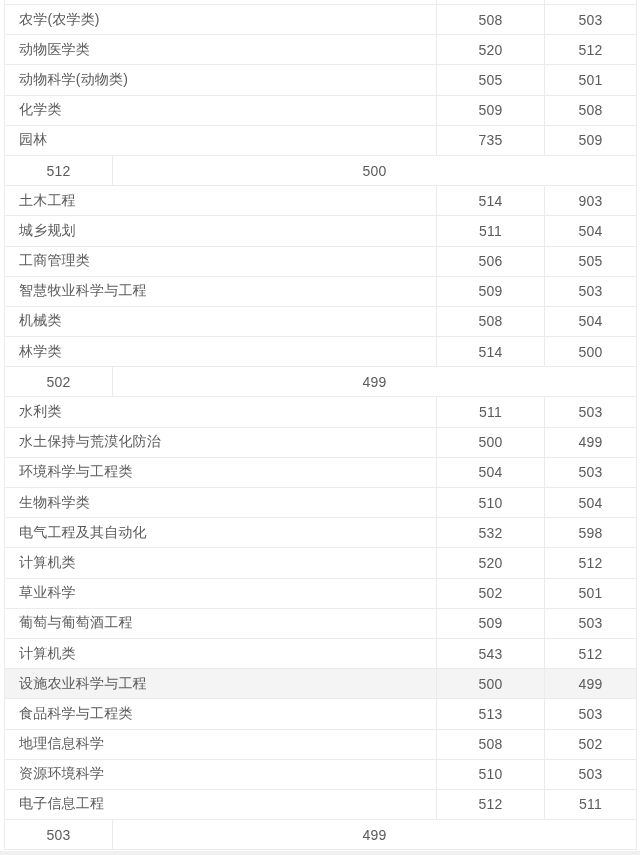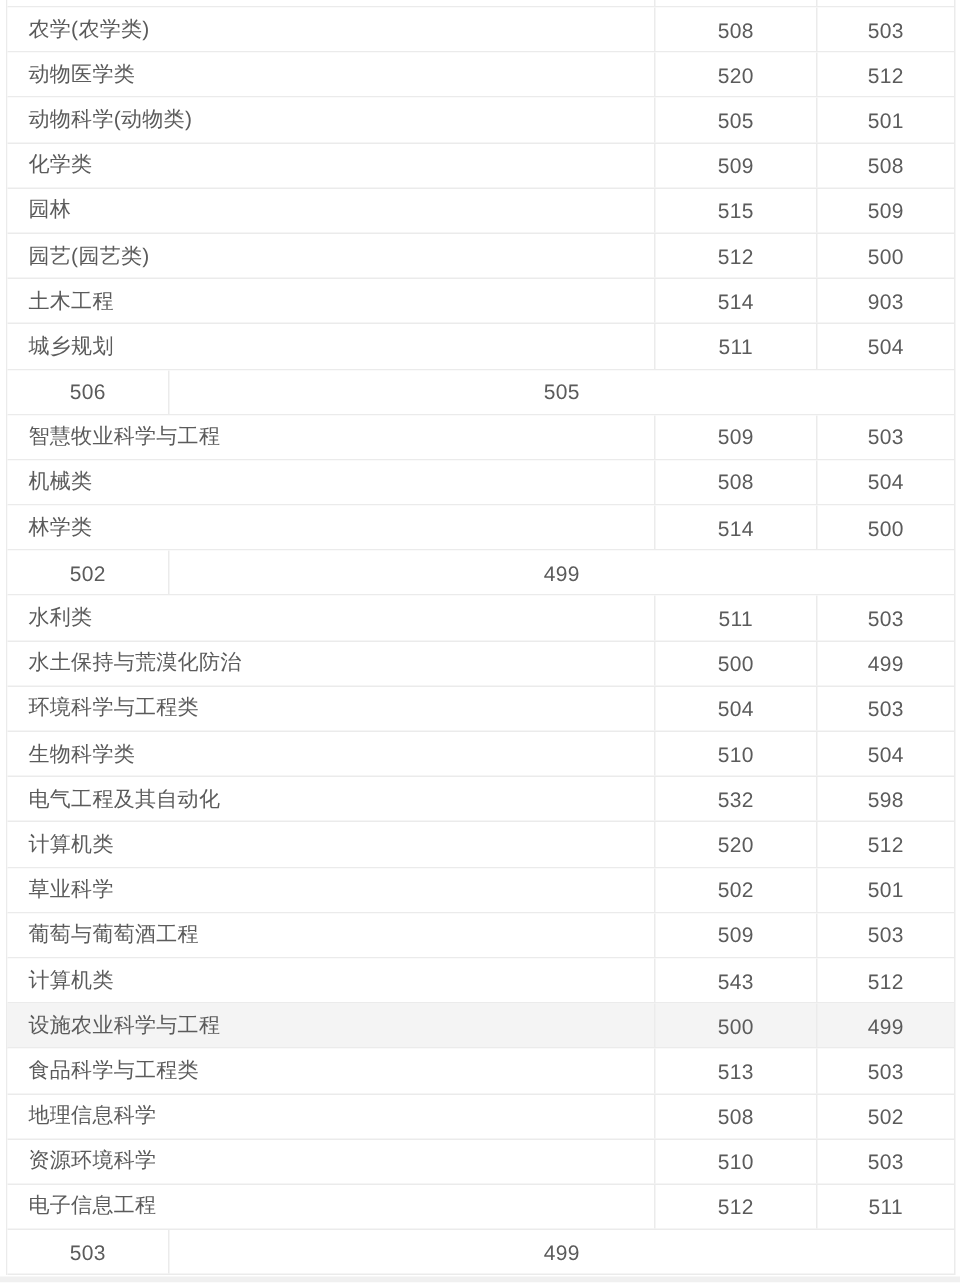--- a/index.html
+++ b/index.html
@@ -106,43 +106,43 @@
   </div>
 
   <div class="trow">
     <div class="cell major">化学类</div>
     <div class="cell score1">509</div>
     <div class="cell score2">508</div>
   </div>
 
   <div class="trow">
     <div class="cell major">园林</div>
-    <div class="cell score1">515</div>
+    <div class="cell score1">735</div>
     <div class="cell score2">509</div>
   </div>
 
   <div class="trow">
-    <div class="cell major">园艺(园艺类)</div>
     <div class="cell score1">512</div>
     <div class="cell score2">500</div>
   </div>
 
   <div class="trow">
     <div class="cell major">土木工程</div>
     <div class="cell score1">514</div>
     <div class="cell score2">903</div>
   </div>
 
   <div class="trow">
     <div class="cell major">城乡规划</div>
     <div class="cell score1">511</div>
     <div class="cell score2">504</div>
   </div>
 
   <div class="trow">
+    <div class="cell major">工商管理类</div>
     <div class="cell score1">506</div>
     <div class="cell score2">505</div>
   </div>
 
   <div class="trow">
     <div class="cell major">智慧牧业科学与工程</div>
     <div class="cell score1">509</div>
     <div class="cell score2">503</div>
   </div>
 

